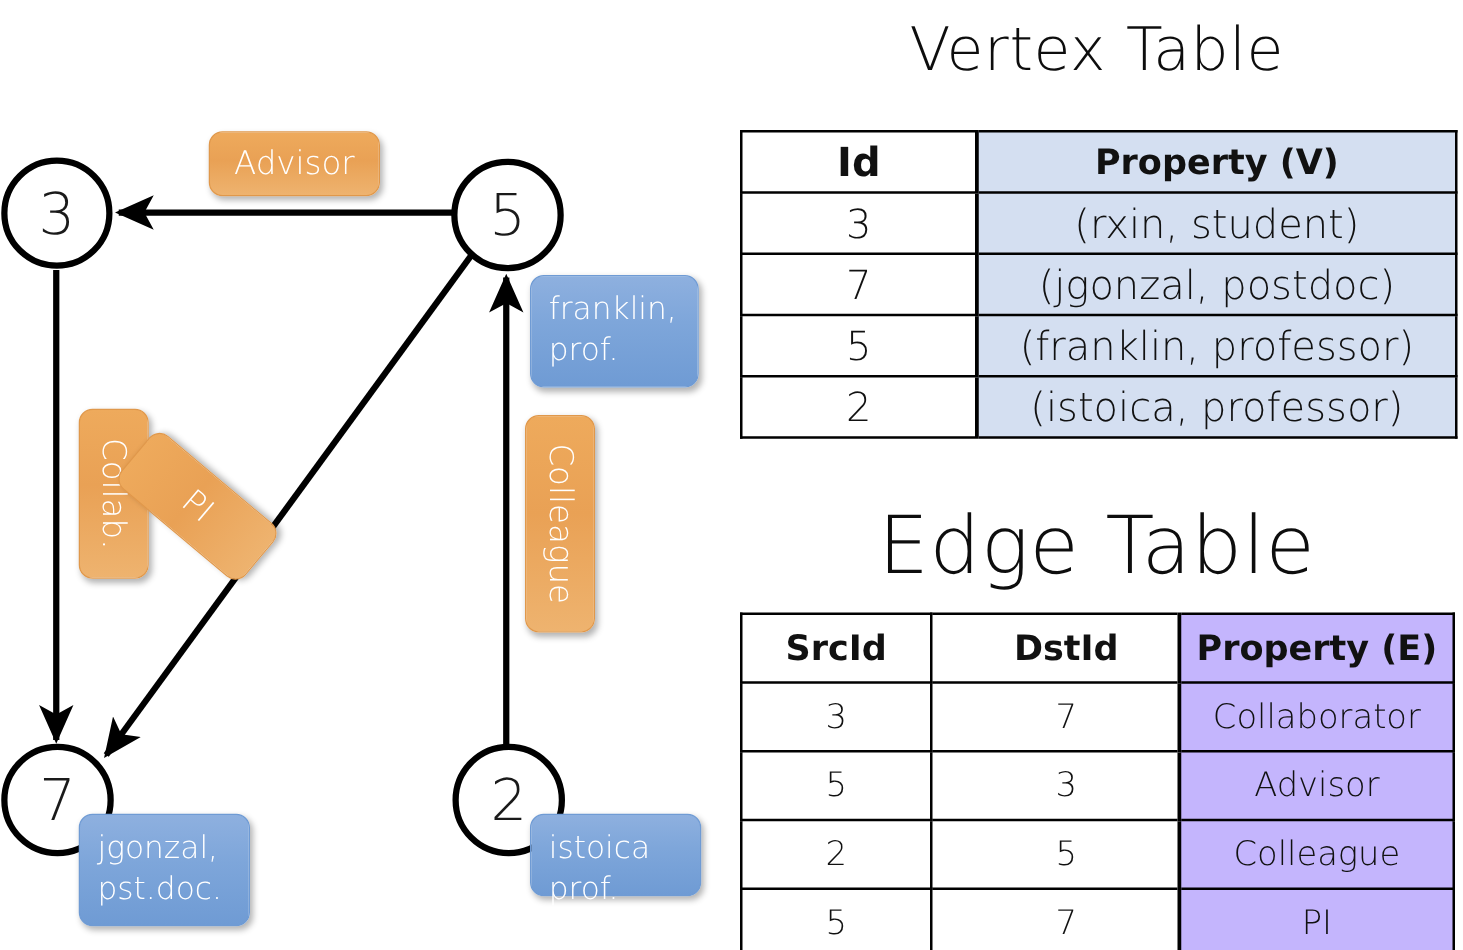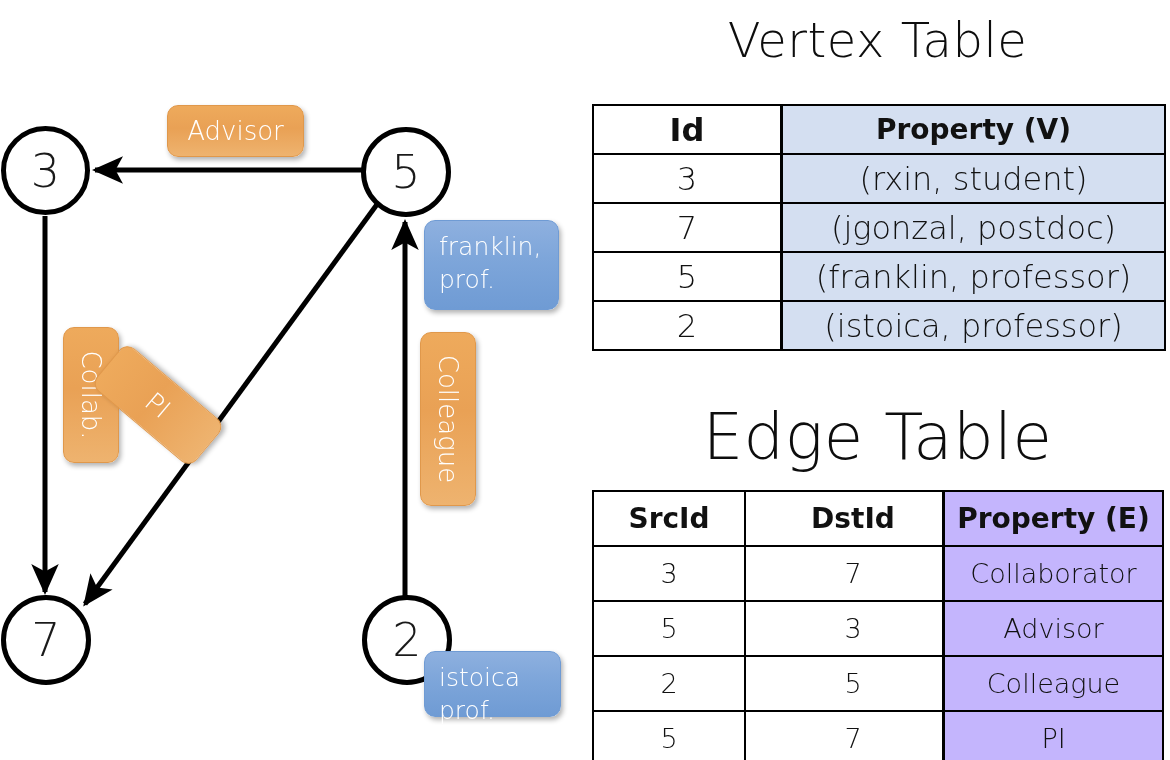--- a/index.html
+++ b/index.html
@@ -166,20 +166,24 @@
     <span>7</span>
   </div>
   <div class="node" id="node-2" style="left:362px; top:595px; width:90px; height:90px;">
     <span>2</span>
   </div>
 
   <div class="prop-box" id="prop-5" style="left:424px; top:188px; width:135px; height:90px;margin-top:32px;">
     <div>franklin,</div>
     <div>prof.</div>
   </div>
+  <div class="prop-box" id="prop-7" style="left:63px; top:651px; width:137px; height:90px;">
+    <div>jgonzal,</div>
+    <div>pst.doc.</div>
+  </div>
   <div class="prop-box" id="prop-2" style="left:424px; top:651px; width:137px; height:66px;">
     <div>istoica</div>
     <div>prof.</div>
   </div>
 </div>
 
 <div class="panel">
   <div class="big-title" id="title-vertex-table">Vertex Table</div>
 
   <table class="grid" id="vertex-table">

